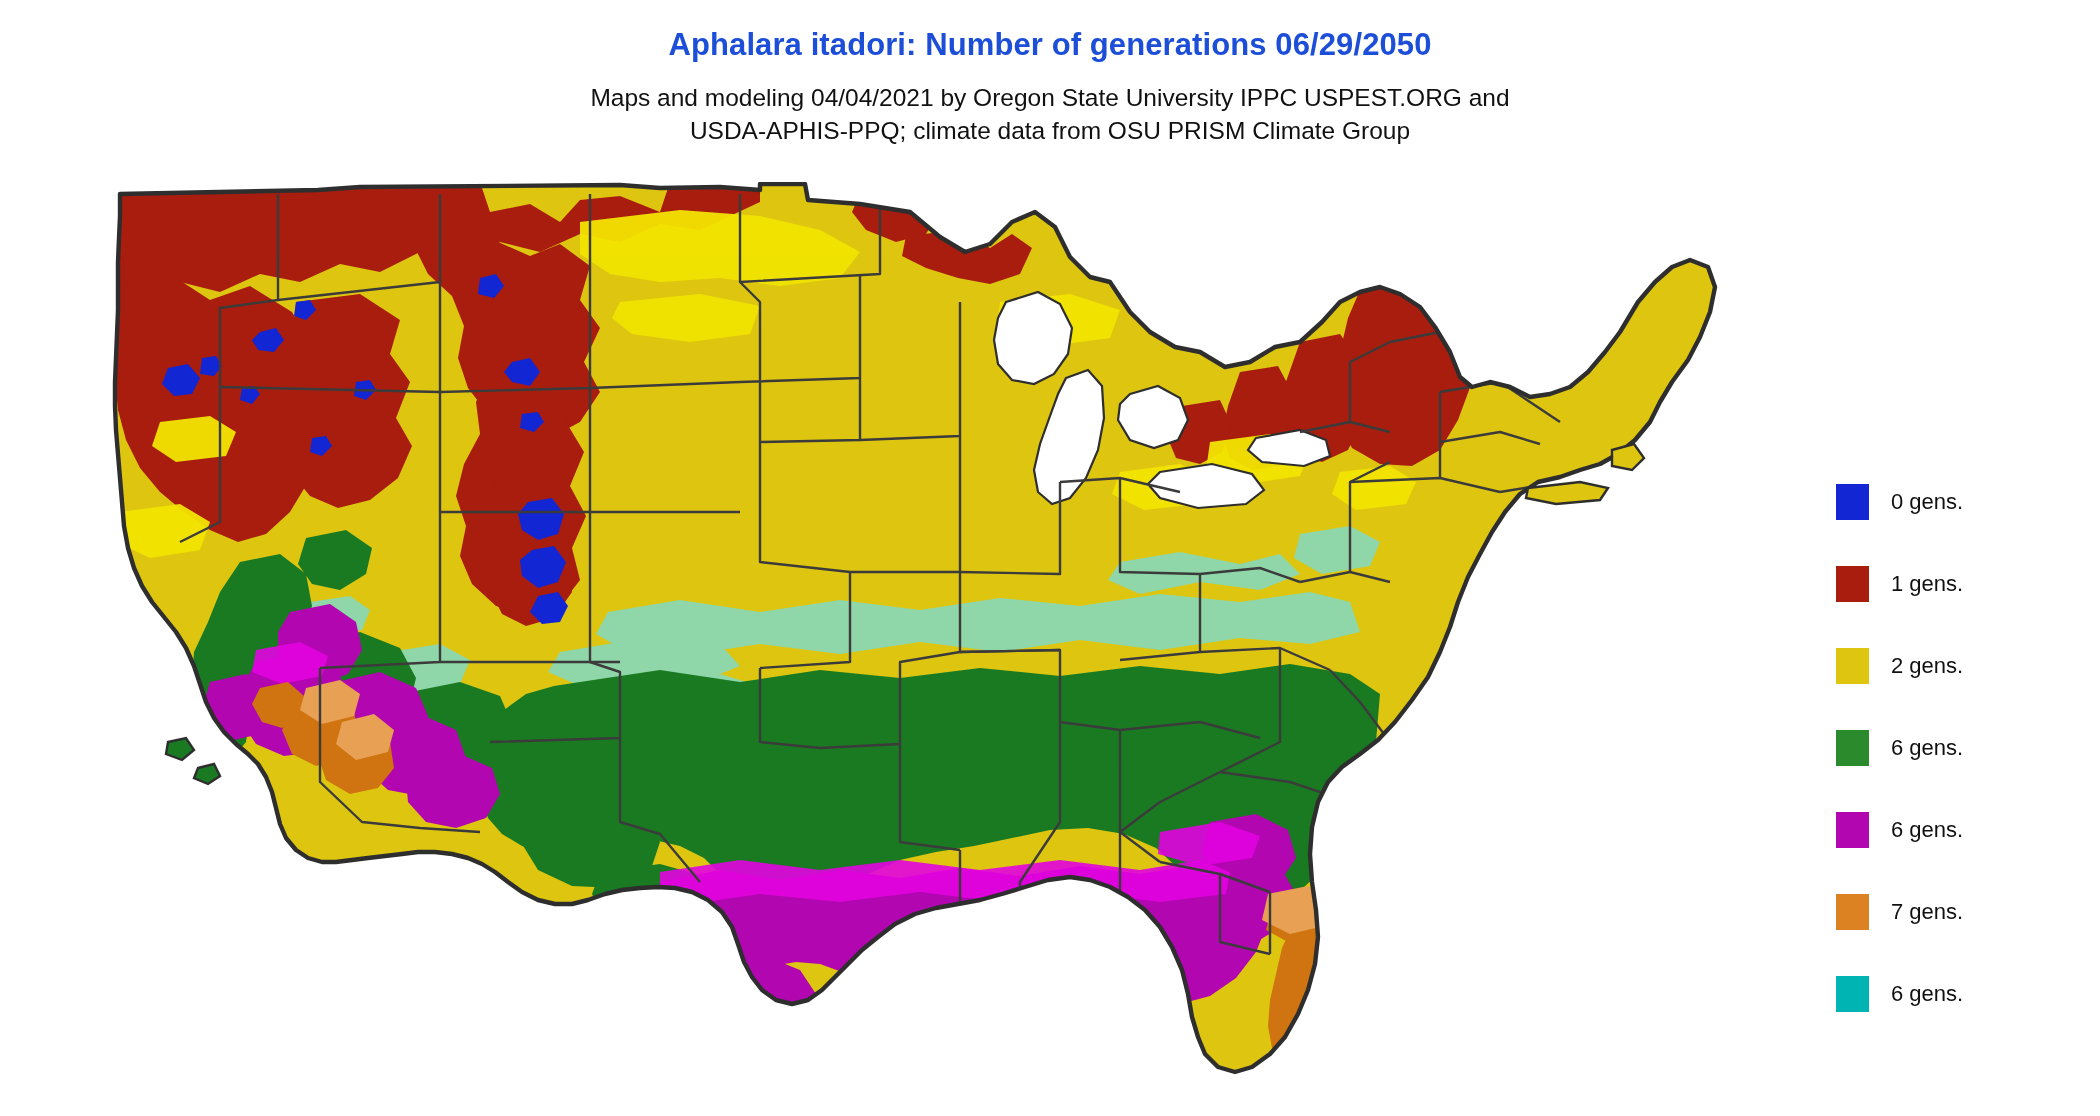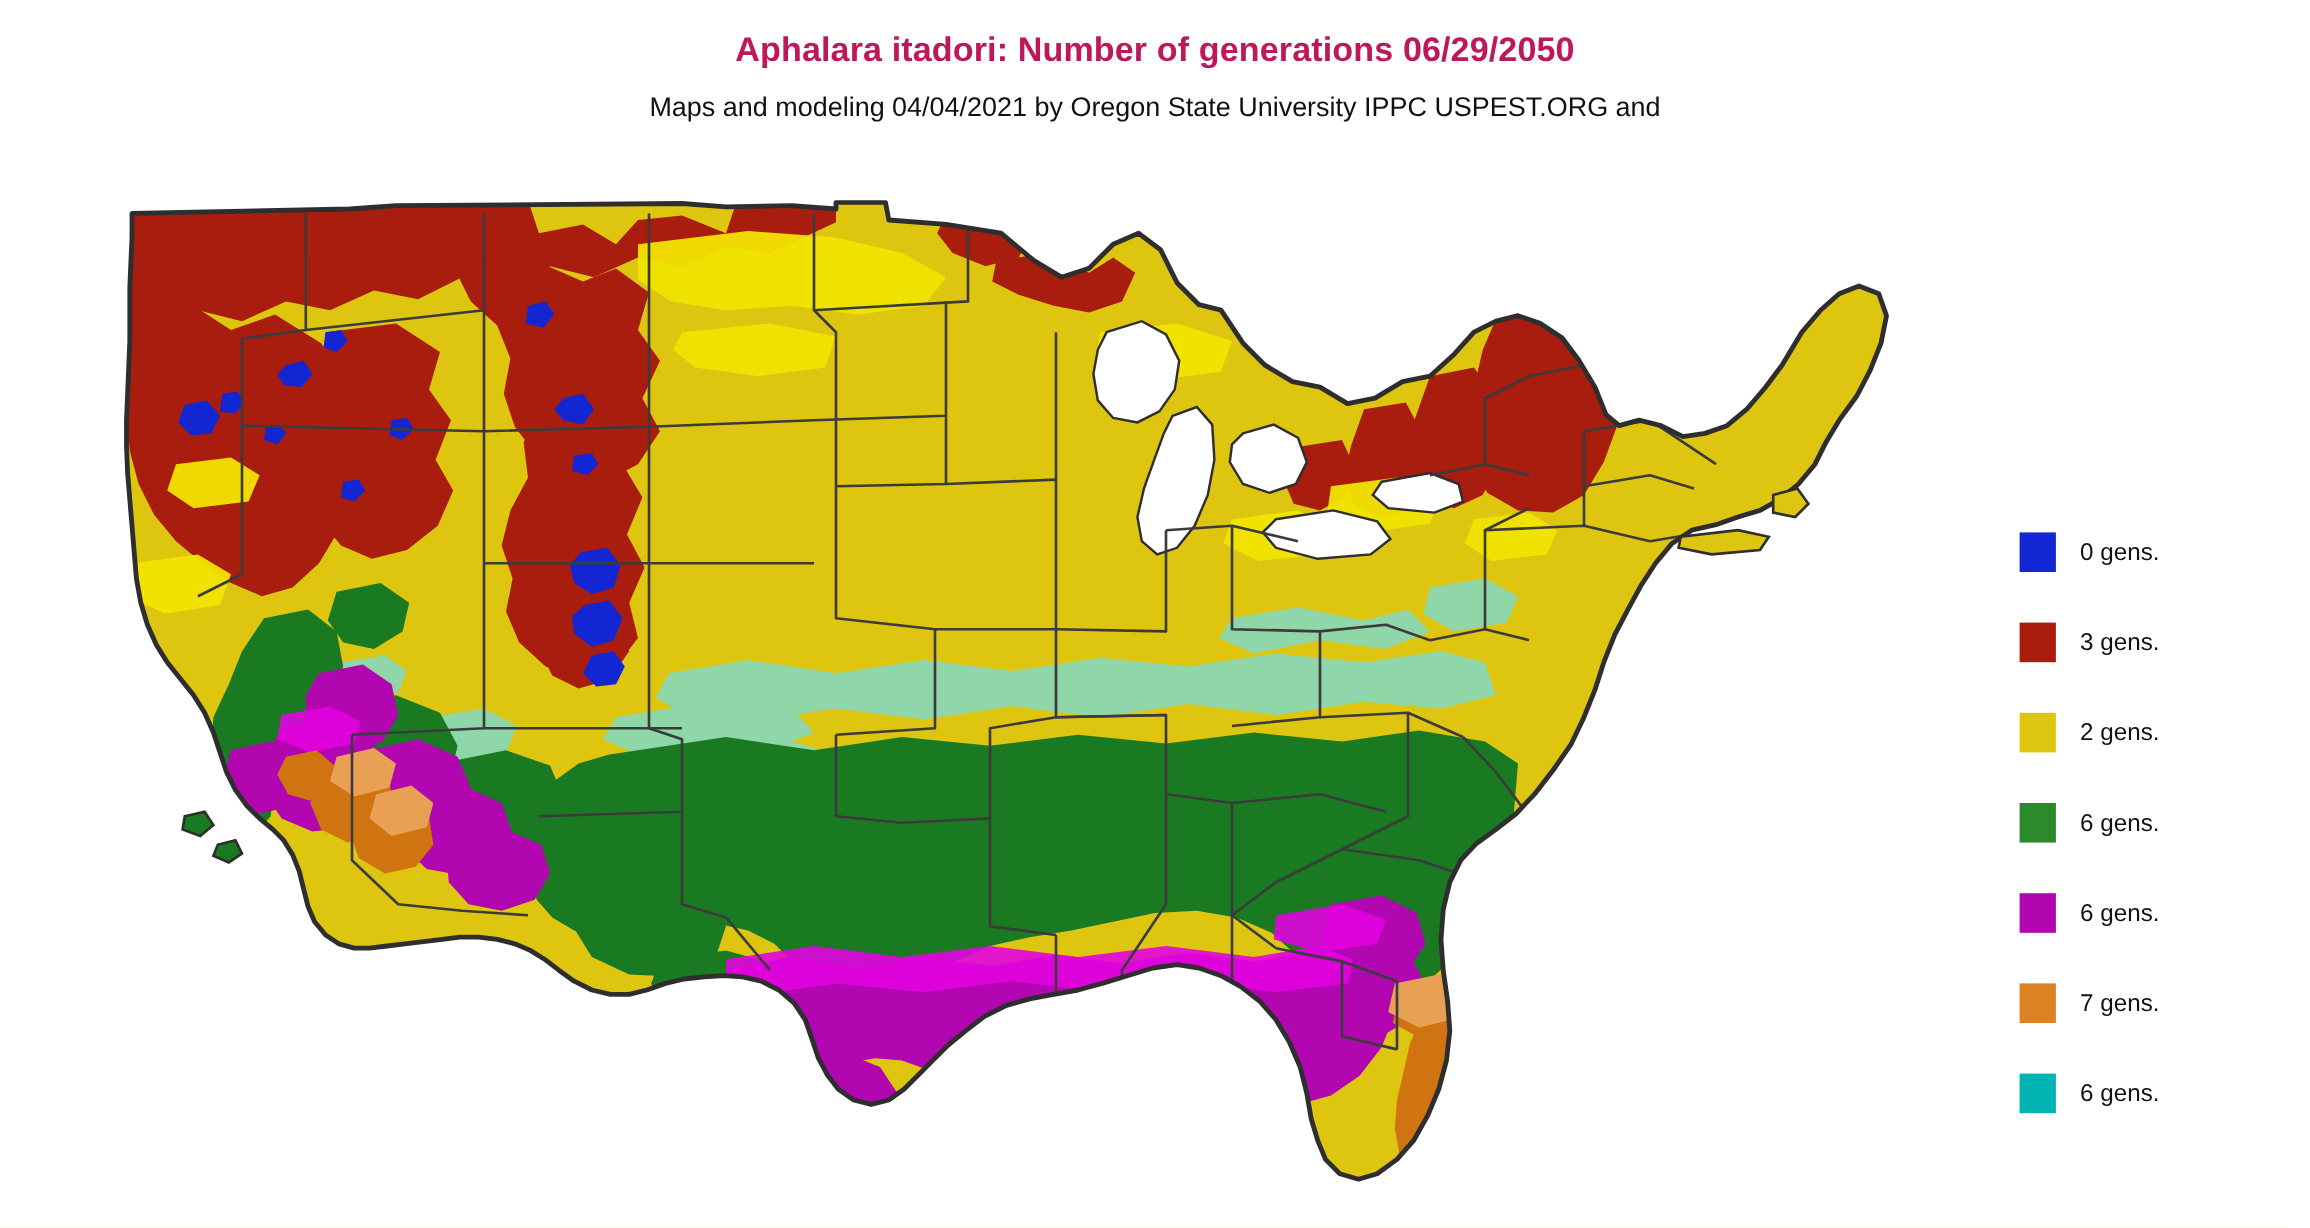--- a/index.html
+++ b/index.html
@@ -4,21 +4,21 @@
 <style>
   html,body{margin:0;padding:0;background:#ffffff;}
   body{width:2100px;height:1116px;position:relative;overflow:hidden;
        font-family:"Liberation Sans","DejaVu Sans",sans-serif;color:#000;}
 
   #page{position:absolute;inset:0;background:#fff;}
 
   
   .hdr{position:absolute;left:0;top:0;width:2100px;text-align:center;}
   .title{font-size:31px;font-weight:bold;letter-spacing:.1px;
-         line-height:1.1;margin-top:28px;color:#be185d;}
+         line-height:1.1;margin-top:28px;color:#1d4ed8;}
   .subwrap{margin-top:20px;}
   .subline{font-size:24.5px;font-weight:400;line-height:1.33;color:#111;}
 
   
   .mapwrap{position:absolute;left:60px;top:182px;width:1760px;height:930px;}
   .mapwrap svg{display:block;width:100%;height:100%;}
 
   
   .legend{position:absolute;left:1836px;top:484px;width:250px;}
   .legend-title{font-size:23px;font-weight:bold;line-height:1.22;
@@ -31,20 +31,21 @@
 </style>
 </head>
 <body>
 
 <div id="page">
 
   <div class="hdr">
     <div class="title">Aphalara itadori: Number of generations 06/29/2050</div>
     <div class="subwrap">
       <div class="subline">Maps and modeling 04/04/2021 by Oregon State University IPPC USPEST.ORG and</div>
+      <div class="subline">USDA-APHIS-PPQ; climate data from OSU PRISM Climate Group</div>
     </div>
   </div>
 
   <div class="mapwrap">
     <svg viewBox="0 0 1760 930" preserveAspectRatio="xMidYMid meet">
       <defs>
 
         <clipPath id="conus">
           <path d="M60 12 L258 8 L300 5 L560 3 L600 6 L660 5 L700 8 L700 2 L745 2 L748 18
                    L800 22 L850 30 L880 55 L905 70 L930 62 L952 40 L975 30 L995 45 L1010 75
@@ -359,21 +360,21 @@
   <div class="legend">
     <div class="legend-rows">
 
       <div class="legend-row">
         <span class="swatch" style="background-color: rgb(18, 38, 211);"></span>
         <span class="legend-label">0 gens.</span>
       </div>
 
       <div class="legend-row">
         <span class="swatch" style="background-color: rgb(168, 29, 14);"></span>
-        <span class="legend-label">3 gens.</span>
+        <span class="legend-label">1 gens.</span>
       </div>
 
       <div class="legend-row">
         <span class="swatch" style="background-color: rgb(222, 198, 16);"></span>
         <span class="legend-label">2 gens.</span>
       </div>
 
       <div class="legend-row">
         <span class="swatch" style="background-color: rgb(42, 138, 44);"></span>
         <span class="legend-label">6 gens.</span>

